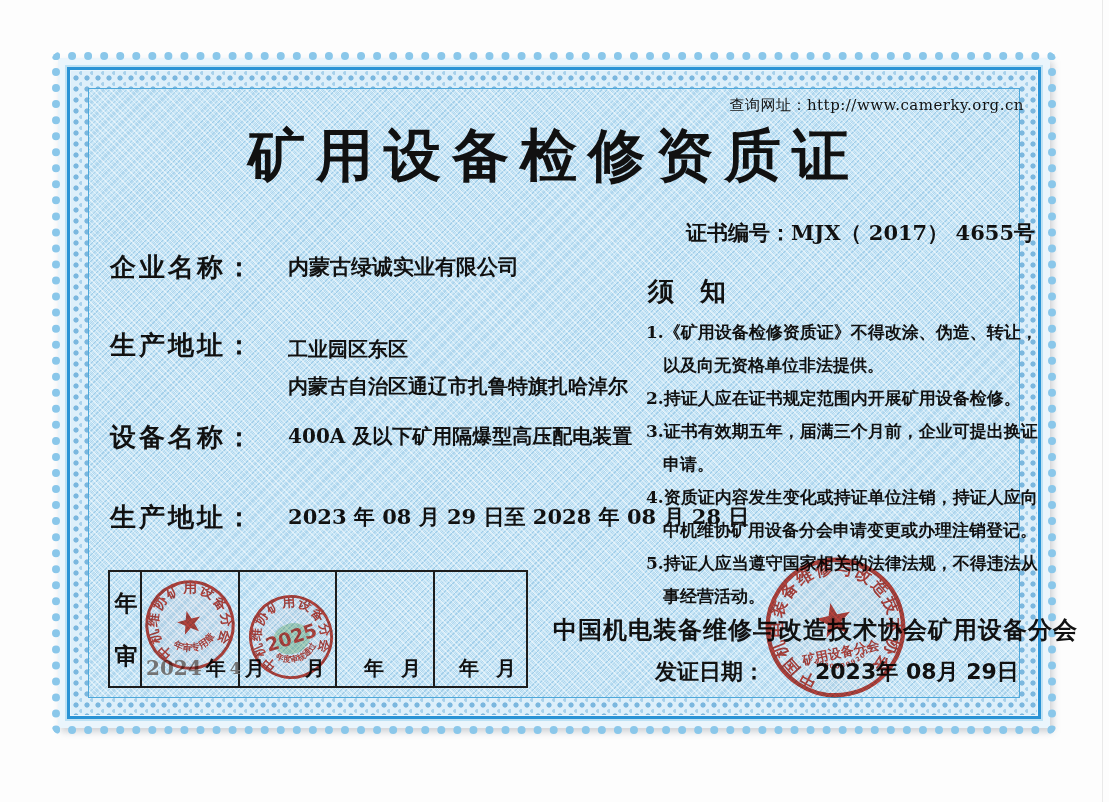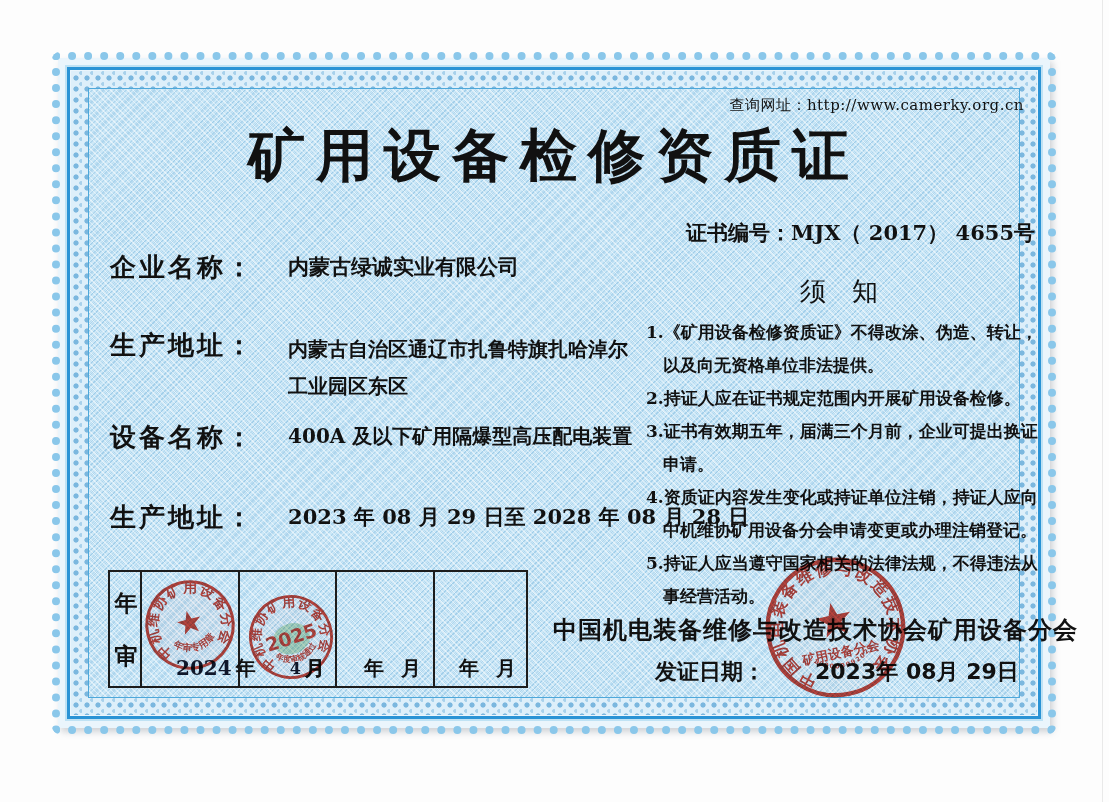--- a/index.html
+++ b/index.html
@@ -33,36 +33,36 @@
   .certno { position:absolute; left:628px; top:161px; font-size:21px; font-weight:bold;
             font-family:"DejaVu Serif", serif; }
 
   .frow { position:absolute; left:52px; white-space:nowrap; }
   .flabel { display:inline-block; font-size:26px; font-weight:900; letter-spacing:3px; vertical-align:top; }
   .fvalue { display:inline-block; font-size:21px; font-weight:bold; font-family:"DejaVu Serif", serif;
             margin-left:28px; vertical-align:top; padding-top:3px; }
   .fvalue.small { font-size:20px; }
   .addrline { line-height:37px; white-space:normal; width:440px; }
 
-  .notice-title { position:absolute; left:590px; top:216px; width:382px; text-align:center;
-                  font-size:26px; font-weight:400; }
+  .notice-title { position:absolute; left:590px; top:216px; width:382px; 
+                  font-size:26px; font-weight:700; }
   .notice { position:absolute; left:588px; top:258px; width:396px;
             font-family:"DejaVu Serif", serif; font-size:17px; line-height:33px; font-weight:600; }
   .notice .item { padding-left:1em; text-indent:-1em; }
 
   
   .atable { position:absolute; left:50px; top:512px; width:420px; height:118px;
             border:2px solid #1c1c1c; }
   .vline { position:absolute; top:0; width:2px; height:100%; background:#1c1c1c; }
   .rowlabel { position:absolute; left:0; top:0; width:32px; height:100%;
               display:flex; flex-direction:column; justify-content:space-between;
               align-items:center; padding:16px 0 14px; font-size:23px; font-weight:900; }
   .cellbot { position:absolute; bottom:4px; height:28px; display:flex; align-items:center;
              font-size:20px; font-weight:bold; font-family:"DejaVu Serif", serif; }
-  .red { color:#0f172a;padding-left:30px; }
+  .red { color:#737373; }
   .m4 { font-size:16px; }
 
   
   .stamp { position:absolute; mix-blend-mode:multiply; opacity:.92; }
   .stamp text { font-family:"DejaVu Sans", sans-serif; font-weight:bold; fill:#cb362c; }
 
   .issuer { position:absolute; left:495px; top:556px; width:492px; text-align:center;
             font-size:24px; font-weight:900; letter-spacing:1px; white-space:nowrap; }
   .issuedate { position:absolute; left:597px; top:599px; font-size:22px; font-weight:900;
                display:flex; gap:50px; white-space:nowrap; }
@@ -88,22 +88,22 @@
       <div class="certno"><span>证书编号：</span><span>MJX（ 2017） 4655号</span></div>
 
       <div class="frow" style="top:192px">
         <span class="flabel">企业名称：</span>
         <span class="fvalue">内蒙古绿诚实业有限公司</span>
       </div>
 
       <div class="frow" style="top:270px">
         <span class="flabel">生产地址：</span>
         <span class="fvalue small">
+          <span class="addrline" style="display:block">工业园区东区</span>
           <span class="addrline" style="display:block">内蒙古自治区通辽市扎鲁特旗扎哈淖尔</span>
-          <span class="addrline" style="display:block">工业园区东区</span>
         </span>
       </div>
 
       <div class="frow" style="top:362px">
         <span class="flabel">设备名称：</span>
         <span class="fvalue small">400A 及以下矿用隔爆型高压配电装置</span>
       </div>
 
       <div class="frow" style="top:442px">
         <span class="flabel">生产地址：</span>

